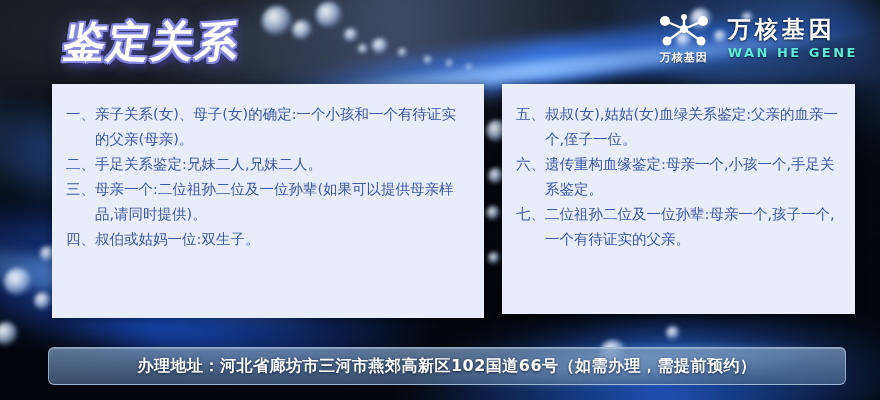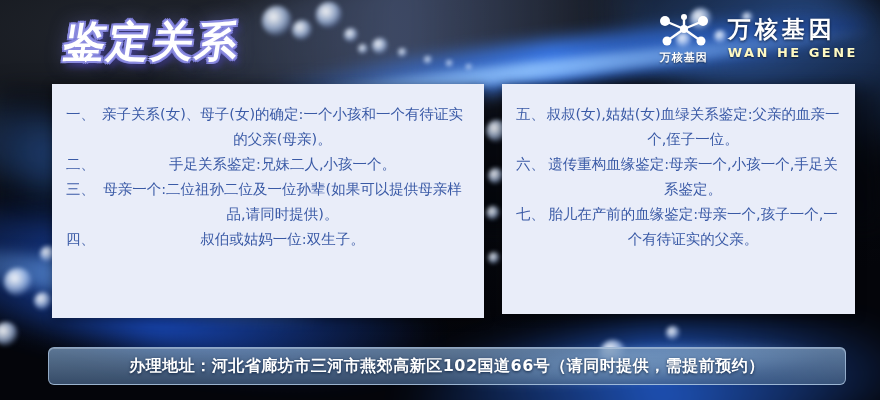--- a/index.html
+++ b/index.html
@@ -66,39 +66,39 @@
 
   
   .logo{position:absolute;right:22px;top:12px;display:flex;align-items:center;gap:10px;}
   .logo-mark{display:flex;flex-direction:column;align-items:center;width:68px;}
   .logo-mark svg{display:block;}
   .logo-mark-text{font-size:11px;font-weight:bold;color:#ffffff;letter-spacing:1px;margin-top:2px;
     text-shadow:0 1px 2px rgba(0,0,0,.6);}
   .logo-words{display:flex;flex-direction:column;line-height:1.1;}
   .logo-cn{font-size:23px;font-weight:bold;color:#ffffff;letter-spacing:4px;
     text-shadow:0 1px 3px rgba(0,0,0,.65);}
-  .logo-en{font-size:13px;font-weight:bold;color:#fef9c3;letter-spacing:2.5px;margin-top:3px;
+  .logo-en{font-size:13px;font-weight:bold;color:#5eead4;letter-spacing:2.5px;margin-top:3px;
     text-shadow:0 1px 2px rgba(0,0,0,.6);}
 
   
   .panel{
     position:absolute;background:#e9edf9;
     box-shadow:0 2px 10px rgba(0,0,0,.45);
   }
   #panel-left{left:52px;top:84px;width:432px;height:234px;}
   #panel-right{left:502px;top:84px;width:353px;height:230px;}
   .panel-inner{padding:18px 14px 10px 14px;}
   .item{
     display:flex;align-items:flex-start;
     color:#3a5aa6;
     font-size:14.5px;line-height:25px;
     font-family:"DejaVu Sans","Liberation Sans",sans-serif;
   }
   .item-num{flex:0 0 auto;white-space:nowrap;}
-  .item-text{flex:1 1 auto;text-align:center;}
+  .item-text{flex:1 1 auto;}
 
   
   #address-banner{
     position:absolute;left:48px;top:347px;width:798px;height:38px;
     border-radius:6px;
     background:linear-gradient(180deg,rgba(118,150,186,.78),rgba(74,104,142,.72));
     border:1px solid rgba(190,214,240,.65);
     box-shadow:inset 0 1px 0 rgba(255,255,255,.28);
     display:flex;align-items:center;justify-content:center;
     box-sizing:border-box;
@@ -185,21 +185,21 @@
   </div>
 
   <div class="panel" id="panel-left">
     <div class="panel-inner">
       <div class="item">
         <span class="item-num">一、</span>
         <span class="item-text">亲子关系(女)、母子(女)的确定:一个小孩和一个有待证实的父亲(母亲)。</span>
       </div>
       <div class="item">
         <span class="item-num">二、</span>
-        <span class="item-text">手足关系鉴定:兄妹二人,小孩一个。</span>
+        <span class="item-text">手足关系鉴定:兄妹二人,兄妹二人。</span>
       </div>
       <div class="item">
         <span class="item-num">三、</span>
         <span class="item-text">母亲一个:二位祖孙二位及一位孙辈(如果可以提供母亲样品,请同时提供)。</span>
       </div>
       <div class="item">
         <span class="item-num">四、</span>
         <span class="item-text">叔伯或姑妈一位:双生子。</span>
       </div>
     </div>
@@ -210,22 +210,22 @@
       <div class="item">
         <span class="item-num">五、</span>
         <span class="item-text">叔叔(女),姑姑(女)血绿关系鉴定:父亲的血亲一个,侄子一位。</span>
       </div>
       <div class="item">
         <span class="item-num">六、</span>
         <span class="item-text">遗传重构血缘鉴定:母亲一个,小孩一个,手足关系鉴定。</span>
       </div>
       <div class="item">
         <span class="item-num">七、</span>
-        <span class="item-text">胎儿在产前的血缘鉴定:母亲一个,孩子一个,一个有待证实的父亲。</span>
+        <span class="item-text">二位祖孙二位及一位孙辈:母亲一个,孩子一个,一个有待证实的父亲。</span>
       </div>
     </div>
   </div>
 
   <div id="address-banner">
-    <span class="addr-text">办理地址：河北省廊坊市三河市燕郊高新区102国道66号（请同时提供，需提前预约）</span>
+    <span class="addr-text">办理地址：河北省廊坊市三河市燕郊高新区102国道66号（如需办理，需提前预约）</span>
   </div>
 
 </div>
 
 </body></html>

